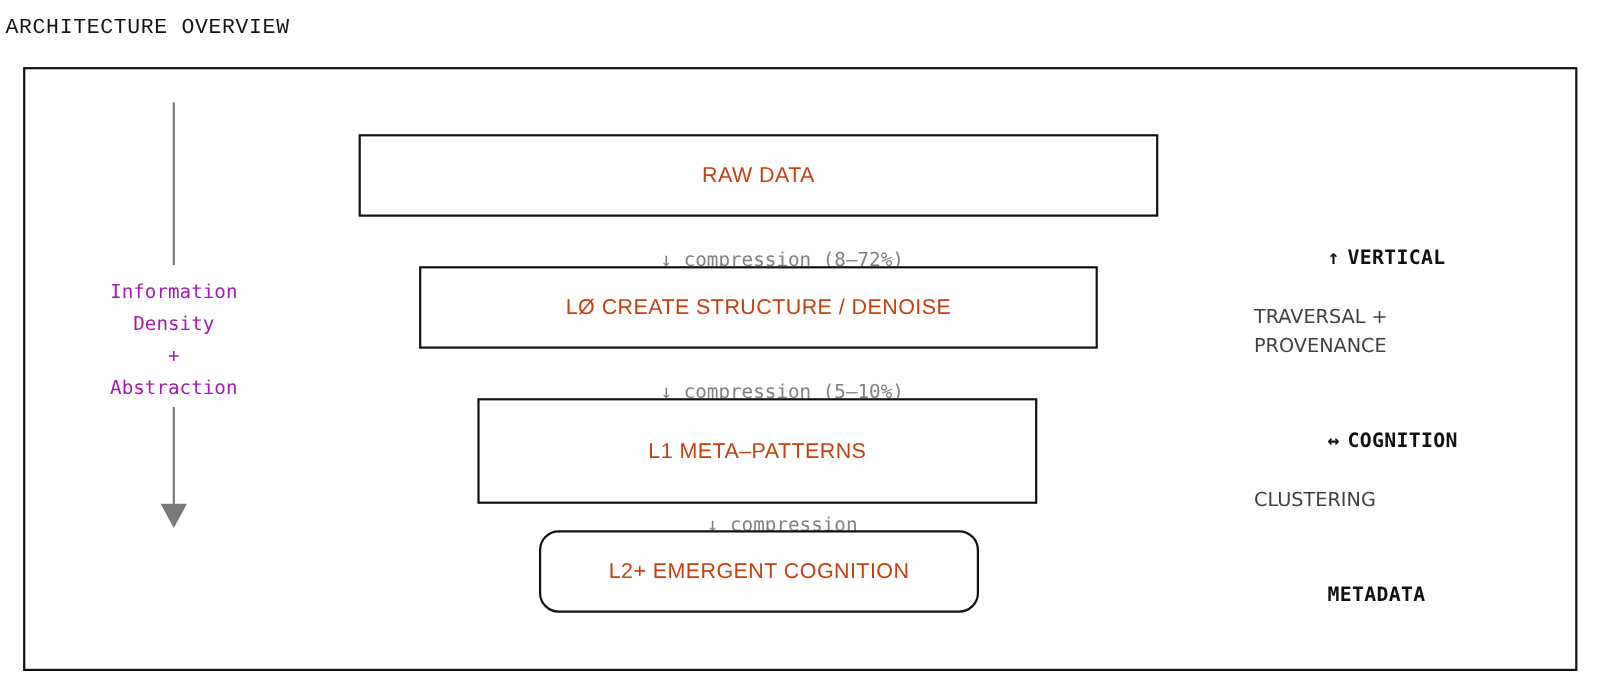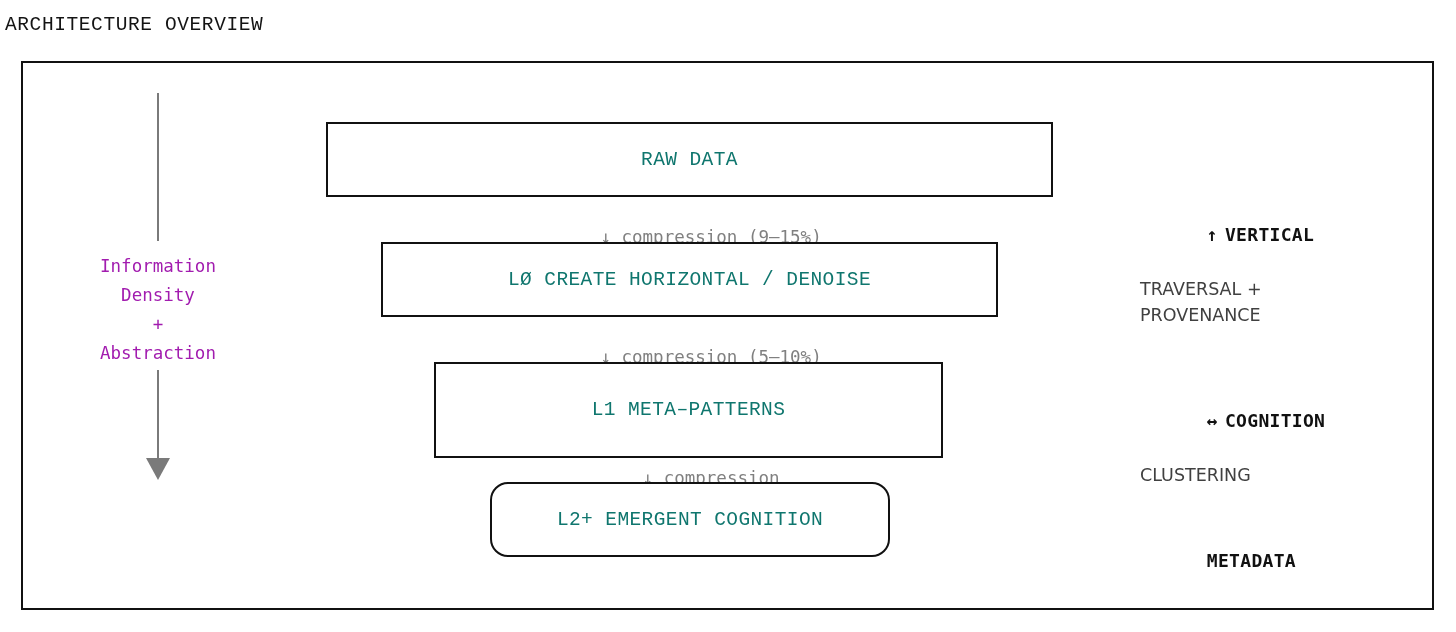--- a/index.html
+++ b/index.html
@@ -98,24 +98,24 @@
   .node-box {
     position: absolute;
     box-sizing: border-box;
     border: 2px solid #111111;
     background: #ffffff;
     display: flex;
     align-items: center;
     justify-content: center;
   }
   .node-label {
-    font-family: Liberation Mono, monospace;
+    font-family: Liberation Sans, sans-serif;
     font-size: 19.5px;
     letter-spacing: 0.4px;
-    color: #0f766e;
+    color: #c2410c;
     white-space: pre;
   }
 
   .box-raw   { left: 326px; top: 122px; width: 727px; height: 75px; }
   .box-l0    { left: 381px; top: 242px; width: 617px; height: 75px; }
   .box-l1    { left: 434px; top: 362px; width: 509px; height: 96px; }
   .box-l2    { left: 490px; top: 482px; width: 400px; height: 75px; border-radius: 18px; }
 
   
   .edge-label {
@@ -161,21 +161,21 @@
     margin-right: 7px;
   }
   .legend-sub {
     font-family: "DejaVu Sans", sans-serif;
     font-size: 17.5px;
     color: #404040;
     line-height: 26px;
     white-space: pre-line;
     margin-top: 2px;
   }
-  .legend-group.g1 { margin-bottom: 54px; }
+  .legend-group.g1 { margin-bottom: 34px; }
   .legend-group.g2 { margin-bottom: 34px; }
 </style>
 </head>
 <body>
 
 <div class="page-title">ARCHITECTURE OVERVIEW</div>
 
 <div class="frame"></div>
 
 <div class="axis-wrap">
@@ -188,25 +188,25 @@
   <div class="axis-arrowhead"></div>
 </div>
 
 <div class="stack">
 
   <div class="node-box box-raw">
     <span class="node-label">RAW DATA</span>
   </div>
 
   <div class="edge-label edge-1">
-    <span class="edge-inner">↓ compression (9–15%)</span>
+    <span class="edge-inner">↓ compression (8–72%)</span>
   </div>
 
   <div class="node-box box-l0">
-    <span class="node-label">LØ CREATE HORIZONTAL / DENOISE</span>
+    <span class="node-label">LØ CREATE STRUCTURE / DENOISE</span>
   </div>
 
   <div class="edge-label edge-2">
     <span class="edge-inner">↓ compression (5–10%)</span>
   </div>
 
   <div class="node-box box-l1">
     <span class="node-label">L1 META–PATTERNS</span>
   </div>
 

